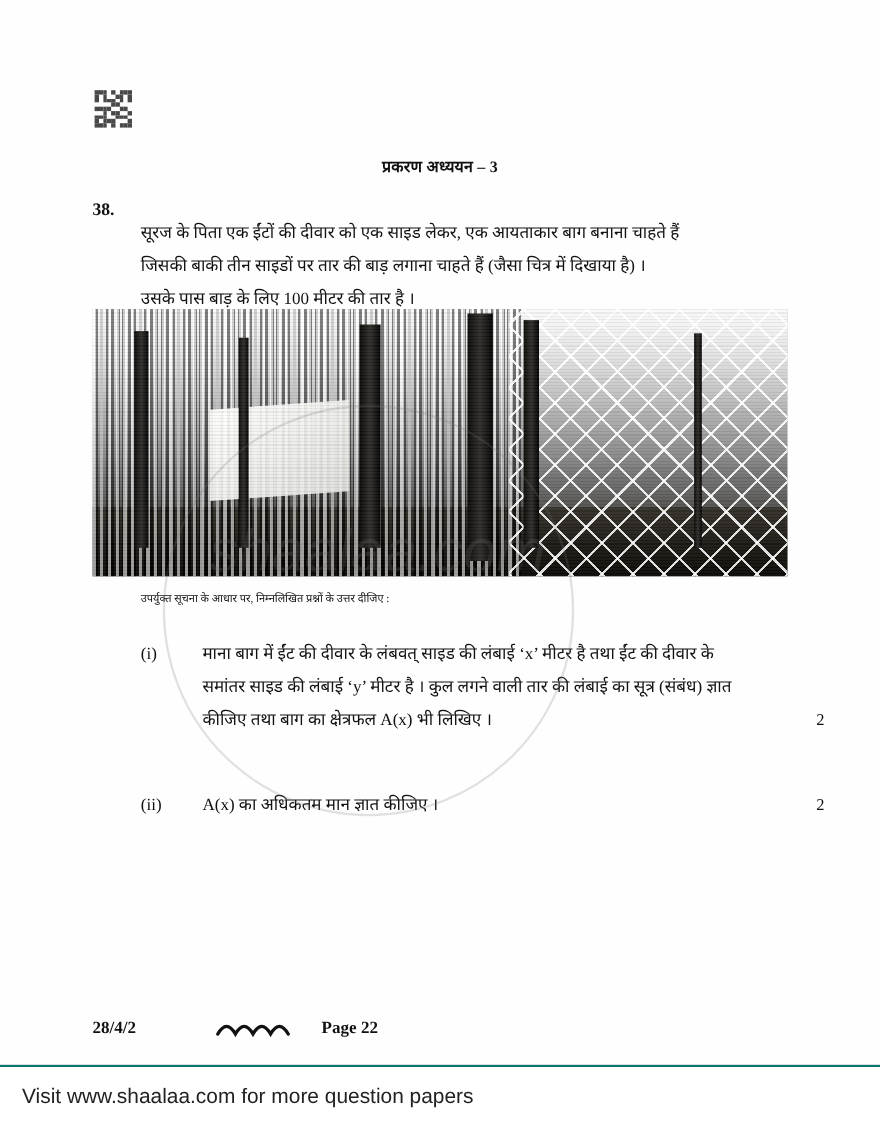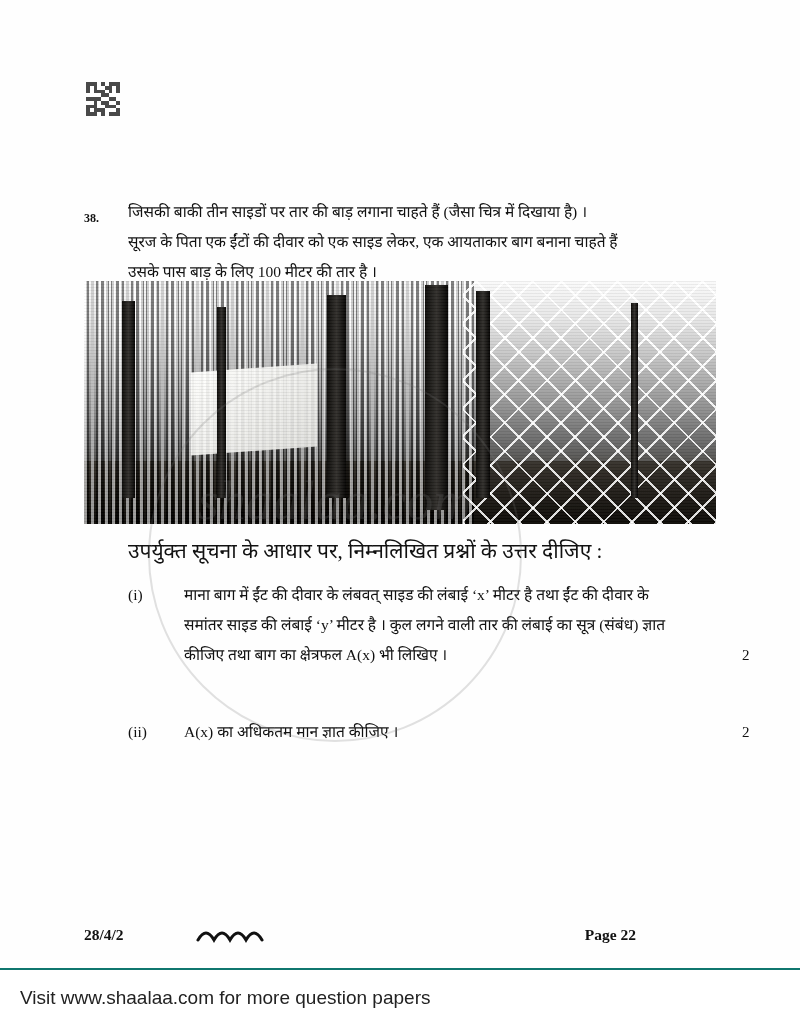--- a/index.html
+++ b/index.html
@@ -50,22 +50,22 @@
     text-align: center;
     font-size: 14.5px;
     font-weight: bold;
     letter-spacing: 0.2px;
   }
 
   
   .qnum {
     position: absolute;
     left: 84px;
-    top: 211px;
-    font-size: 12px;
+    top: 182px;
+    font-size: 16px;
     font-weight: bold;
   }
   .qbody {
     position: absolute;
     left: 128px;
     top: 197px;
     width: 578px;
     font-size: 15.5px;
     line-height: 30px;
     text-align: left;
@@ -172,21 +172,21 @@
       rgba(255,255,255,0.03) 1px,
       rgba(255,255,255,0.03) 3px);
   }
 
   
   .lead {
     position: absolute;
     left: 128px;
     top: 536px;
     width: 578px;
-    font-size: 21px;
+    font-size: 10px;
   }
 
   .item {
     position: absolute;
     width: 600px;
     font-size: 15.5px;
     line-height: 30px;
   }
   .item .label {
     position: absolute;
@@ -218,21 +218,21 @@
     border-radius: 50%;
     border: 2px solid rgba(120,120,120,0.22);
     pointer-events: none;
   }
   .watermark-text {
     position: absolute;
     left: 190px;
     top: 470px;
     width: 290px;
     text-align: center;
-    font-family: Liberation Serif, serif;
+    font-family: Liberation Sans, sans-serif;
     font-size: 54px;
     font-style: italic;
     color: rgba(120,120,120,0.22);
     pointer-events: none;
     white-space: nowrap;
   }
 
   
   .paper-code {
     position: absolute;
@@ -246,21 +246,21 @@
     left: 196px;
     top: 928px;
     width: 70px;
     height: 18px;
   }
   .page-no {
     position: absolute;
     left: 0;
     top: 926px;
     width: 636px;
-    text-align: right;
+    text-align: center;
     font-size: 15.5px;
     font-weight: bold;
   }
 
   
   .banner {
     position: absolute;
     left: 0;
     top: 968px;
     width: 800px;
@@ -359,26 +359,27 @@
       <i class="on"></i>
       <i class="on"></i>
       <i></i>
       <i class="on"></i>
       <i></i>
       <i class="on"></i>
       <i class="on"></i>
       <i class="on"></i>
   </div>
 
+  <div class="case-heading">प्रकरण अध्ययन – 3</div>
 
   <div class="qnum">38.</div>
 
   <div class="qbody">
+    <p>सूरज के पिता एक ईंटों की दीवार को एक साइड लेकर, एक आयताकार बाग बनाना चाहते हैं</p>
     <p>जिसकी बाकी तीन साइडों पर तार की बाड़ लगाना चाहते हैं (जैसा चित्र में दिखाया है) ।</p>
-    <p>सूरज के पिता एक ईंटों की दीवार को एक साइड लेकर, एक आयताकार बाग बनाना चाहते हैं</p>
     <p>उसके पास बाड़ के लिए 100 मीटर की तार है ।</p>
   </div>
 
   <div class="photo-wrap">
     <div class="photo">
       <div class="ground"></div>
       <div class="stripes"></div>
       <div class="stripes2"></div>
       <div class="panel"></div>
       <div class="mesh"></div>

